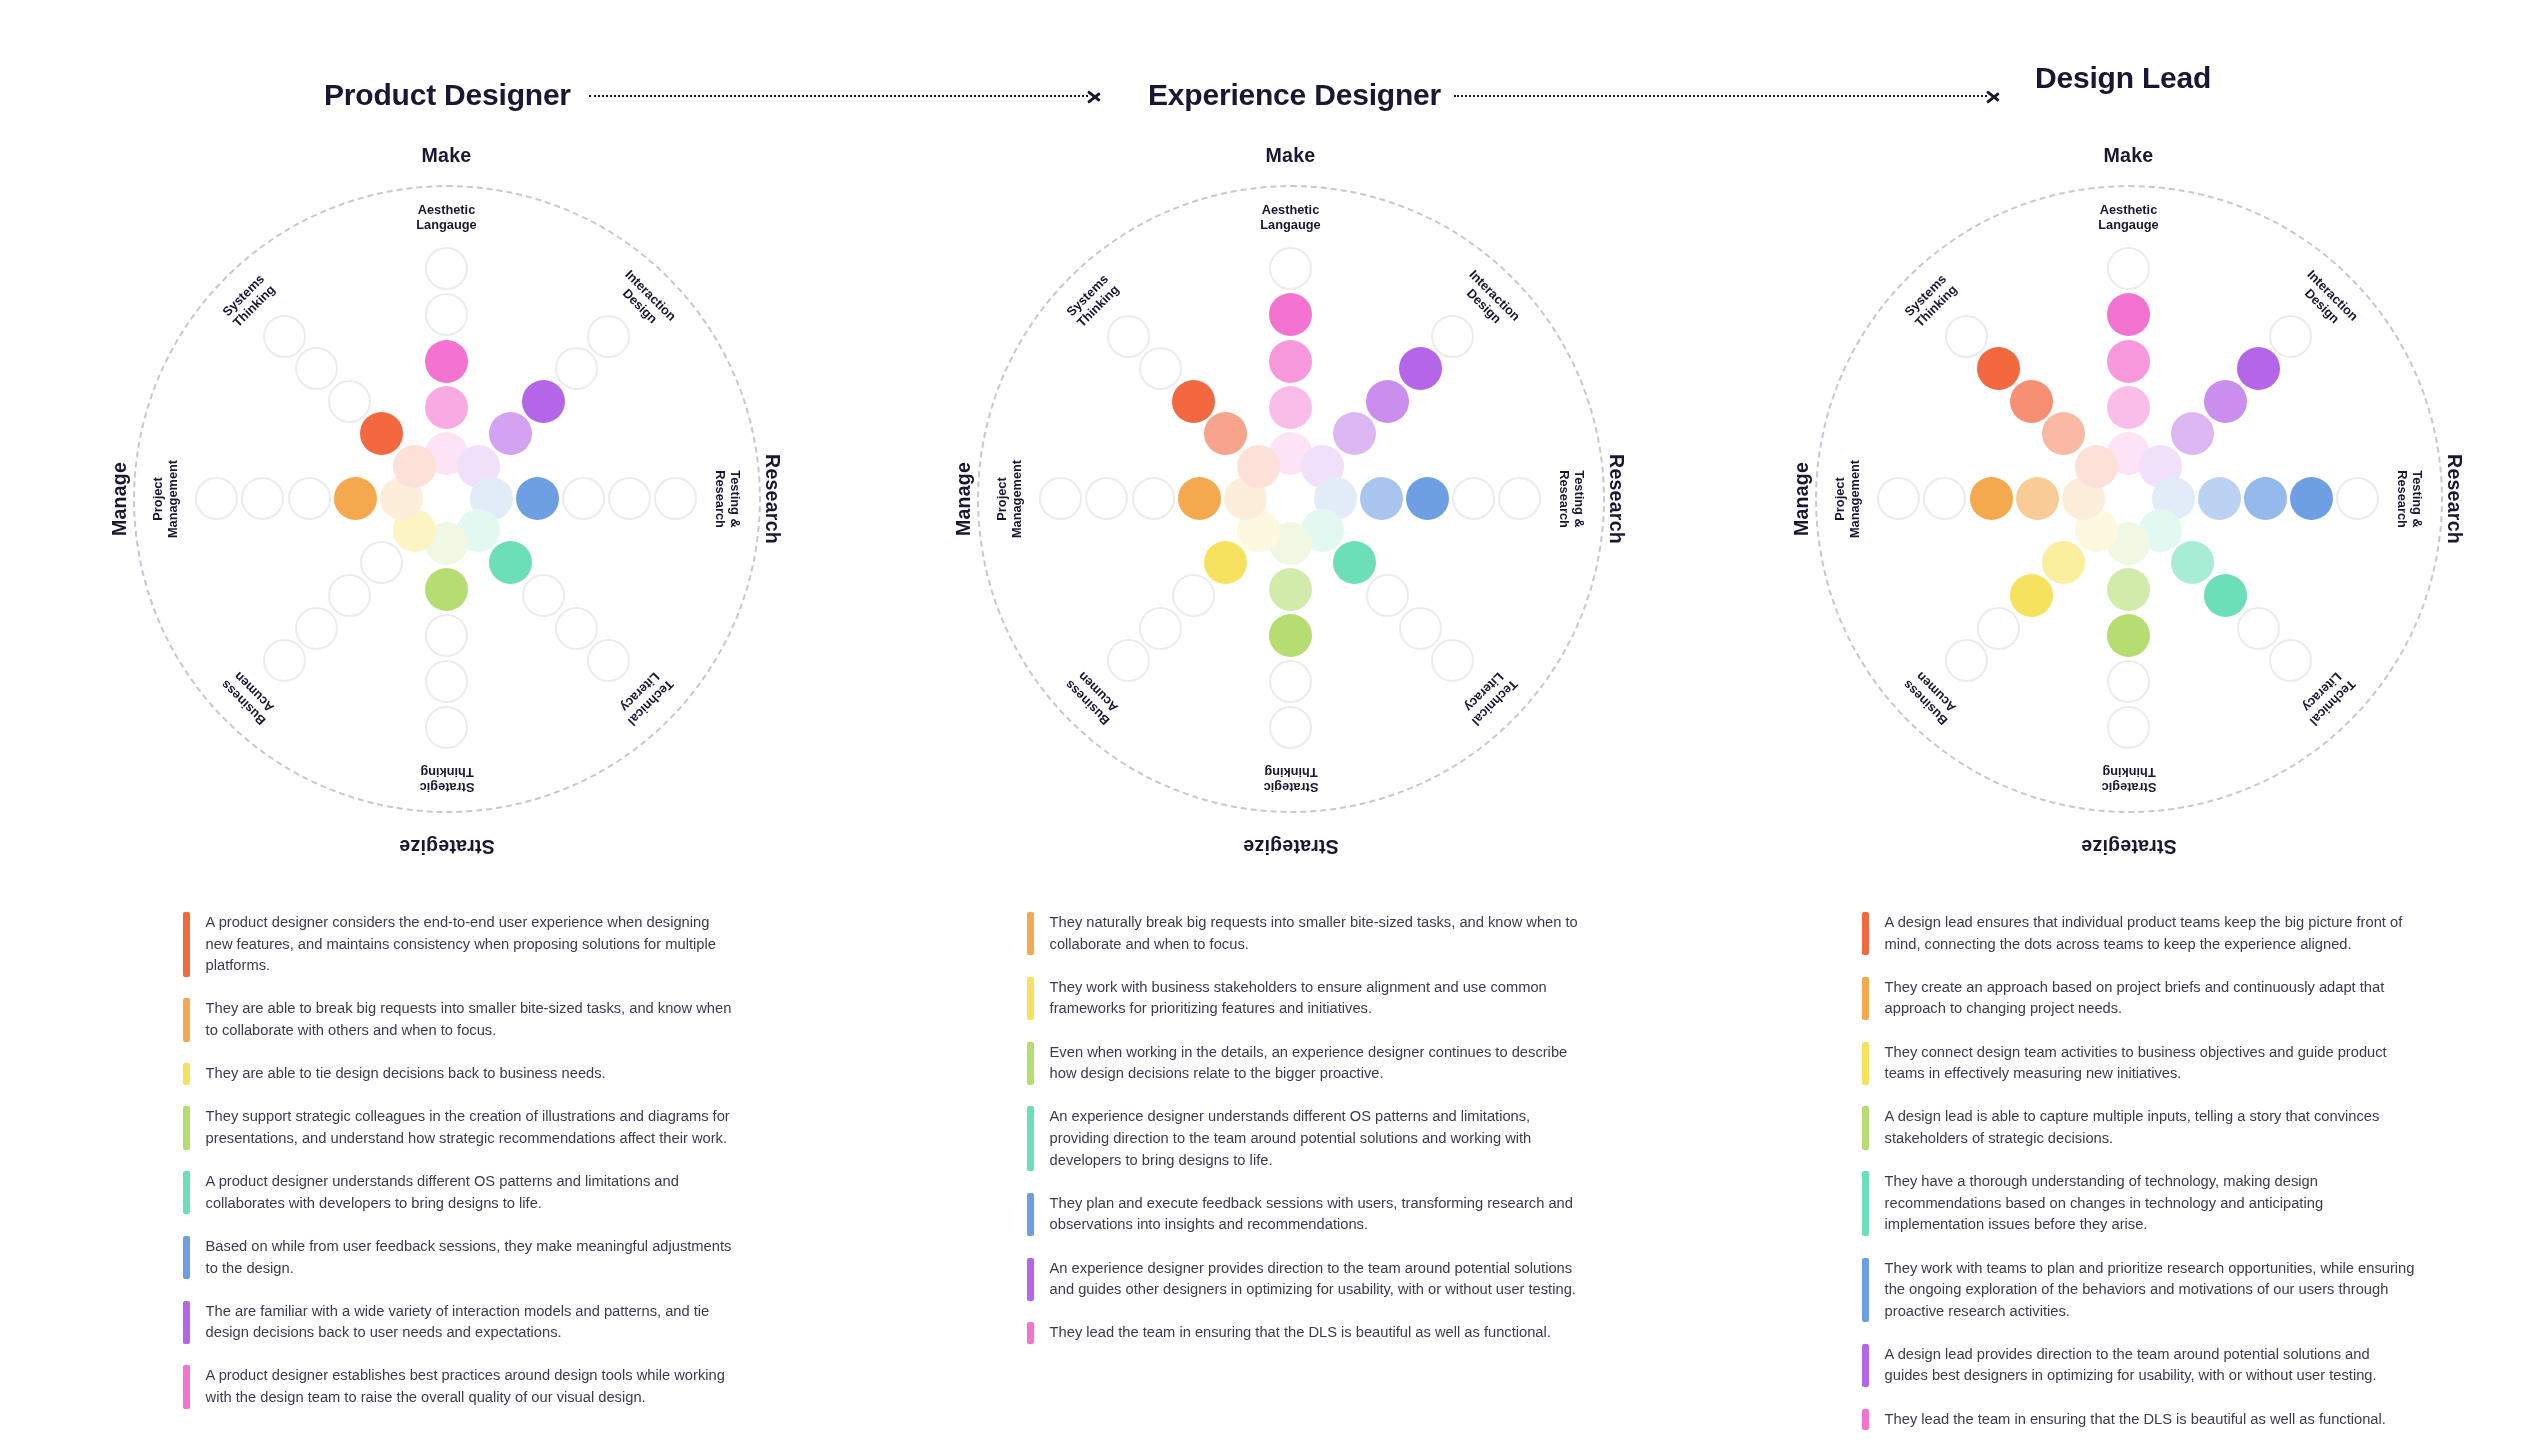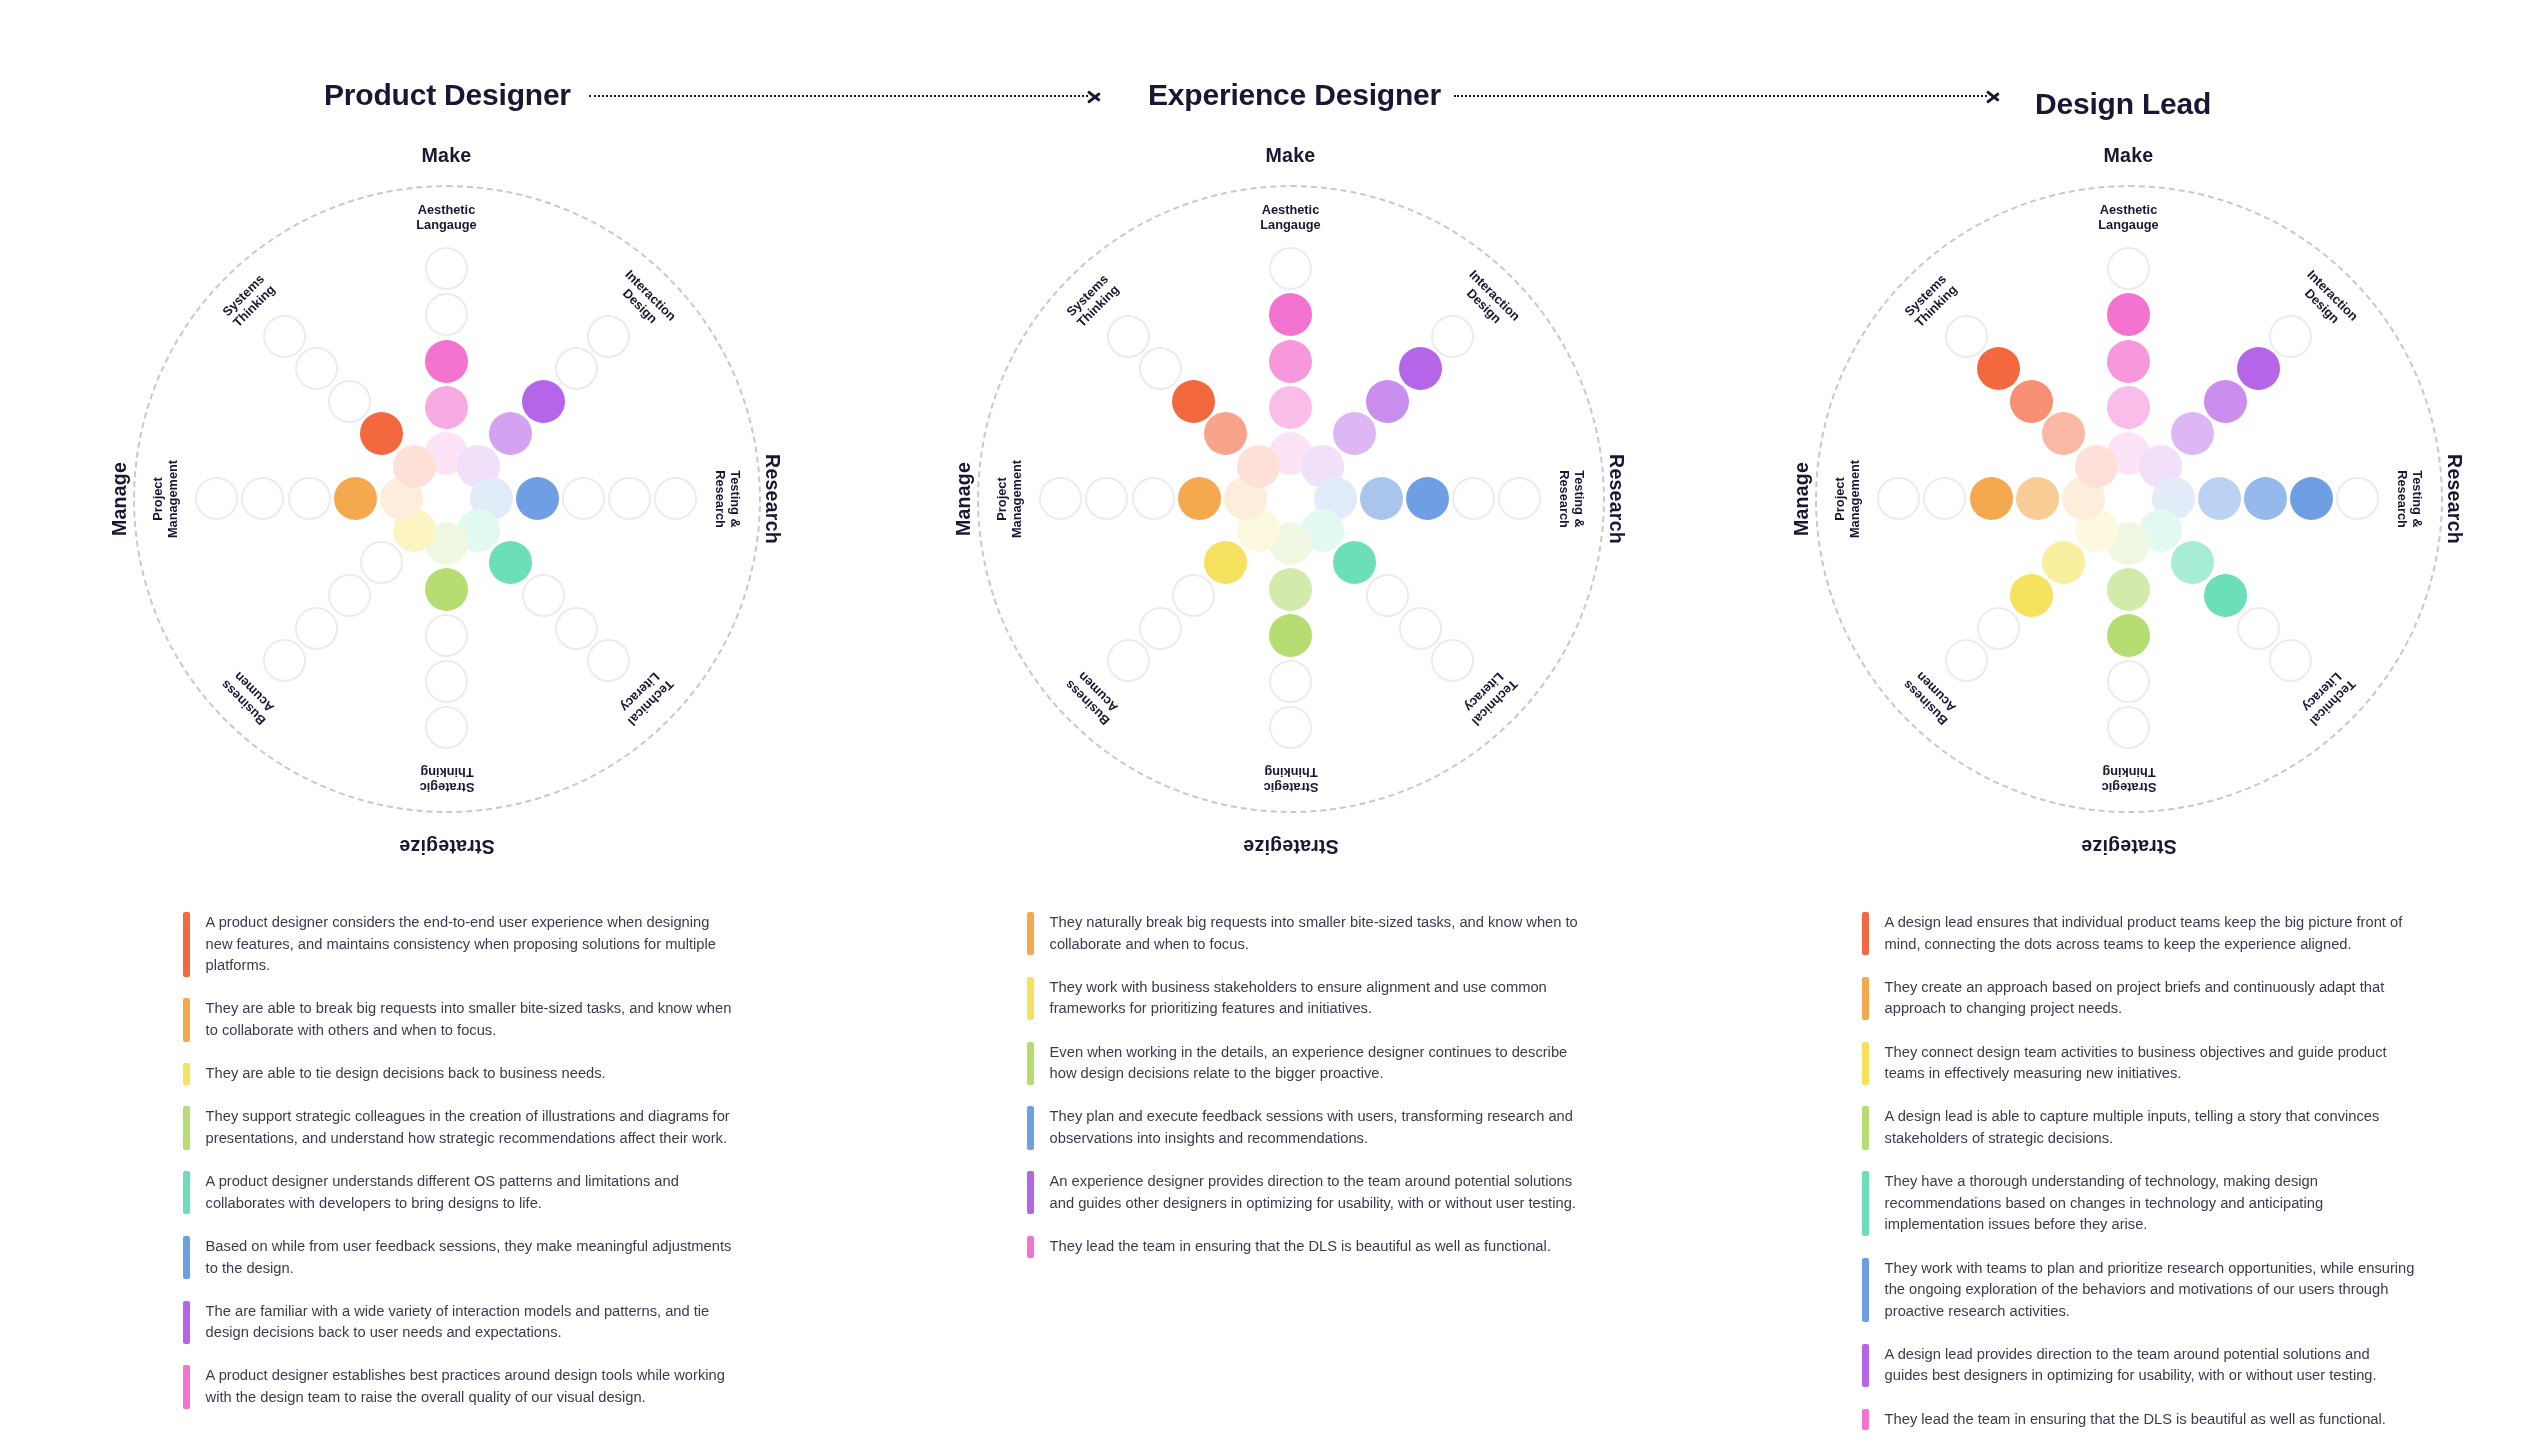--- a/index.html
+++ b/index.html
@@ -11,21 +11,21 @@
   .board{position:relative;width:2538px;height:1456px;}
 
   
   .headers{position:absolute;left:0;top:59px;width:2538px;height:55px;}
   .role-title{
     position:absolute;font-size:30px;font-weight:bold;letter-spacing:-0.2px;
     color:#191733;white-space:nowrap;line-height:35px;
   }
   #t0{left:324px;top:17.7px;}
   #t1{left:1148px;top:17.7px;}
-  #t2{left:2035px;top:27px;}
+  #t2{left:2035px;top:1px;}
   .arrow{position:absolute;height:19.6px;top:27.5px;}
   #a0{left:589px;width:515px;}
   #a1{left:1454px;width:549px;}
   .arrow .dots{
     position:absolute;left:0;top:8.8px;height:0;width:calc(100% - 15.7px);
     border-top:2.9px dotted #191733;
   }
   .arrow .head{
     position:absolute;right:0;top:1px;width:15.7px;height:17.7px;
   }
@@ -311,20 +311,24 @@
       </div>
       <div class="leg-item">
         <div class="leg-bar" style="background: rgb(246, 226, 95);"></div>
         <div class="leg-text">They work with business stakeholders to ensure alignment and use common frameworks for prioritizing features and initiatives.</div>
       </div>
       <div class="leg-item">
         <div class="leg-bar" style="background: rgb(181, 221, 113);"></div>
         <div class="leg-text">Even when working in the details, an experience designer continues to describe how design decisions relate to the bigger proactive.</div>
       </div>
       <div class="leg-item">
+        <div class="leg-bar" style="background: rgb(109, 223, 184);"></div>
+        <div class="leg-text">An experience designer understands different OS patterns and limitations, providing direction to the team around potential solutions and working with developers to bring designs to life.</div>
+      </div>
+      <div class="leg-item">
         <div class="leg-bar" style="background: rgb(111, 159, 227);"></div>
         <div class="leg-text">They plan and execute feedback sessions with users, transforming research and observations into insights and recommendations.</div>
       </div>
       <div class="leg-item">
         <div class="leg-bar" style="background: rgb(181, 101, 232);"></div>
         <div class="leg-text">An experience designer provides direction to the team around potential solutions and guides other designers in optimizing for usability, with or without user testing.</div>
       </div>
       <div class="leg-item">
         <div class="leg-bar" style="background: rgb(244, 114, 208);"></div>
         <div class="leg-text">They lead the team in ensuring that the DLS is beautiful as well as functional.</div>

